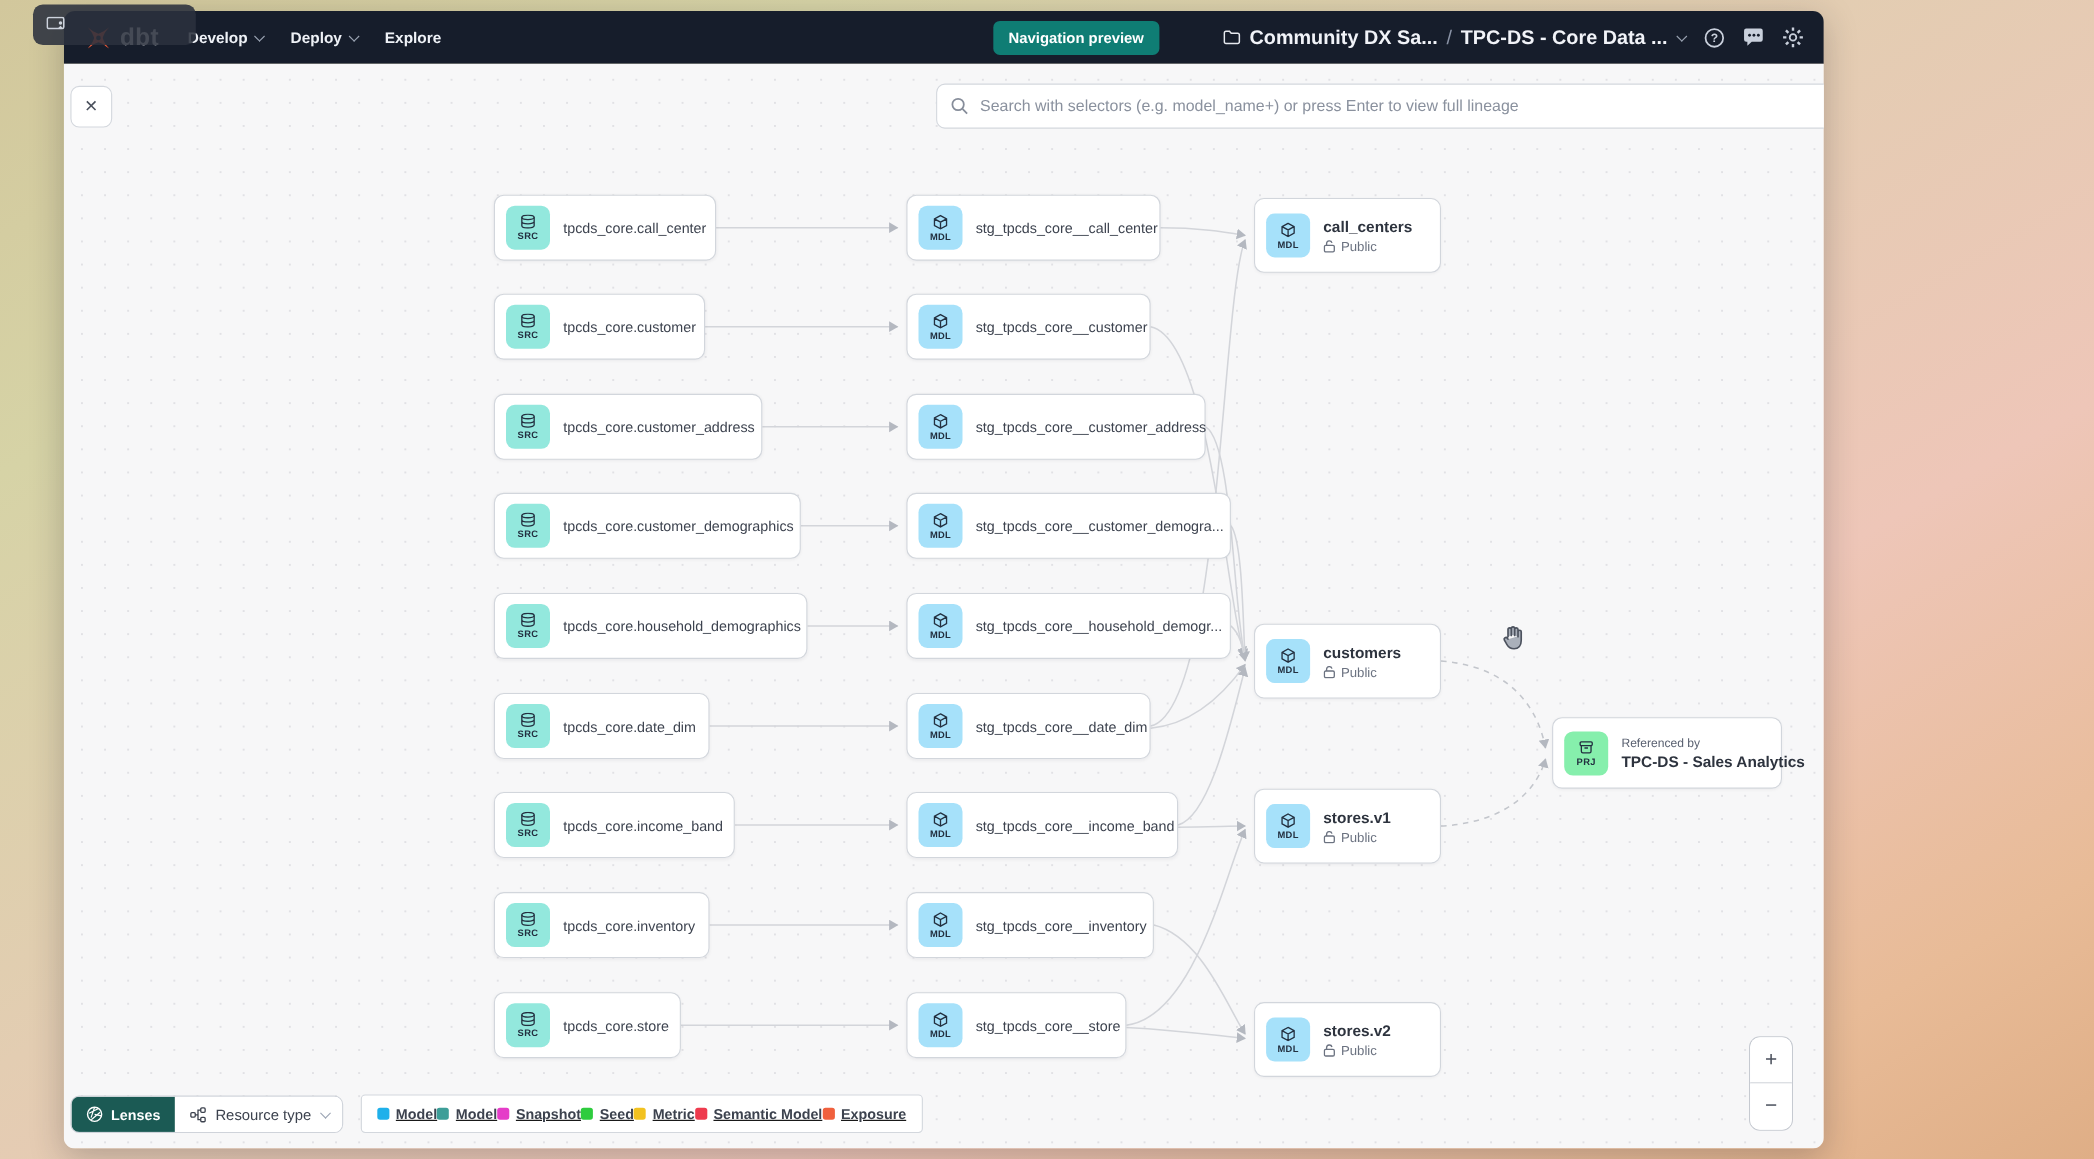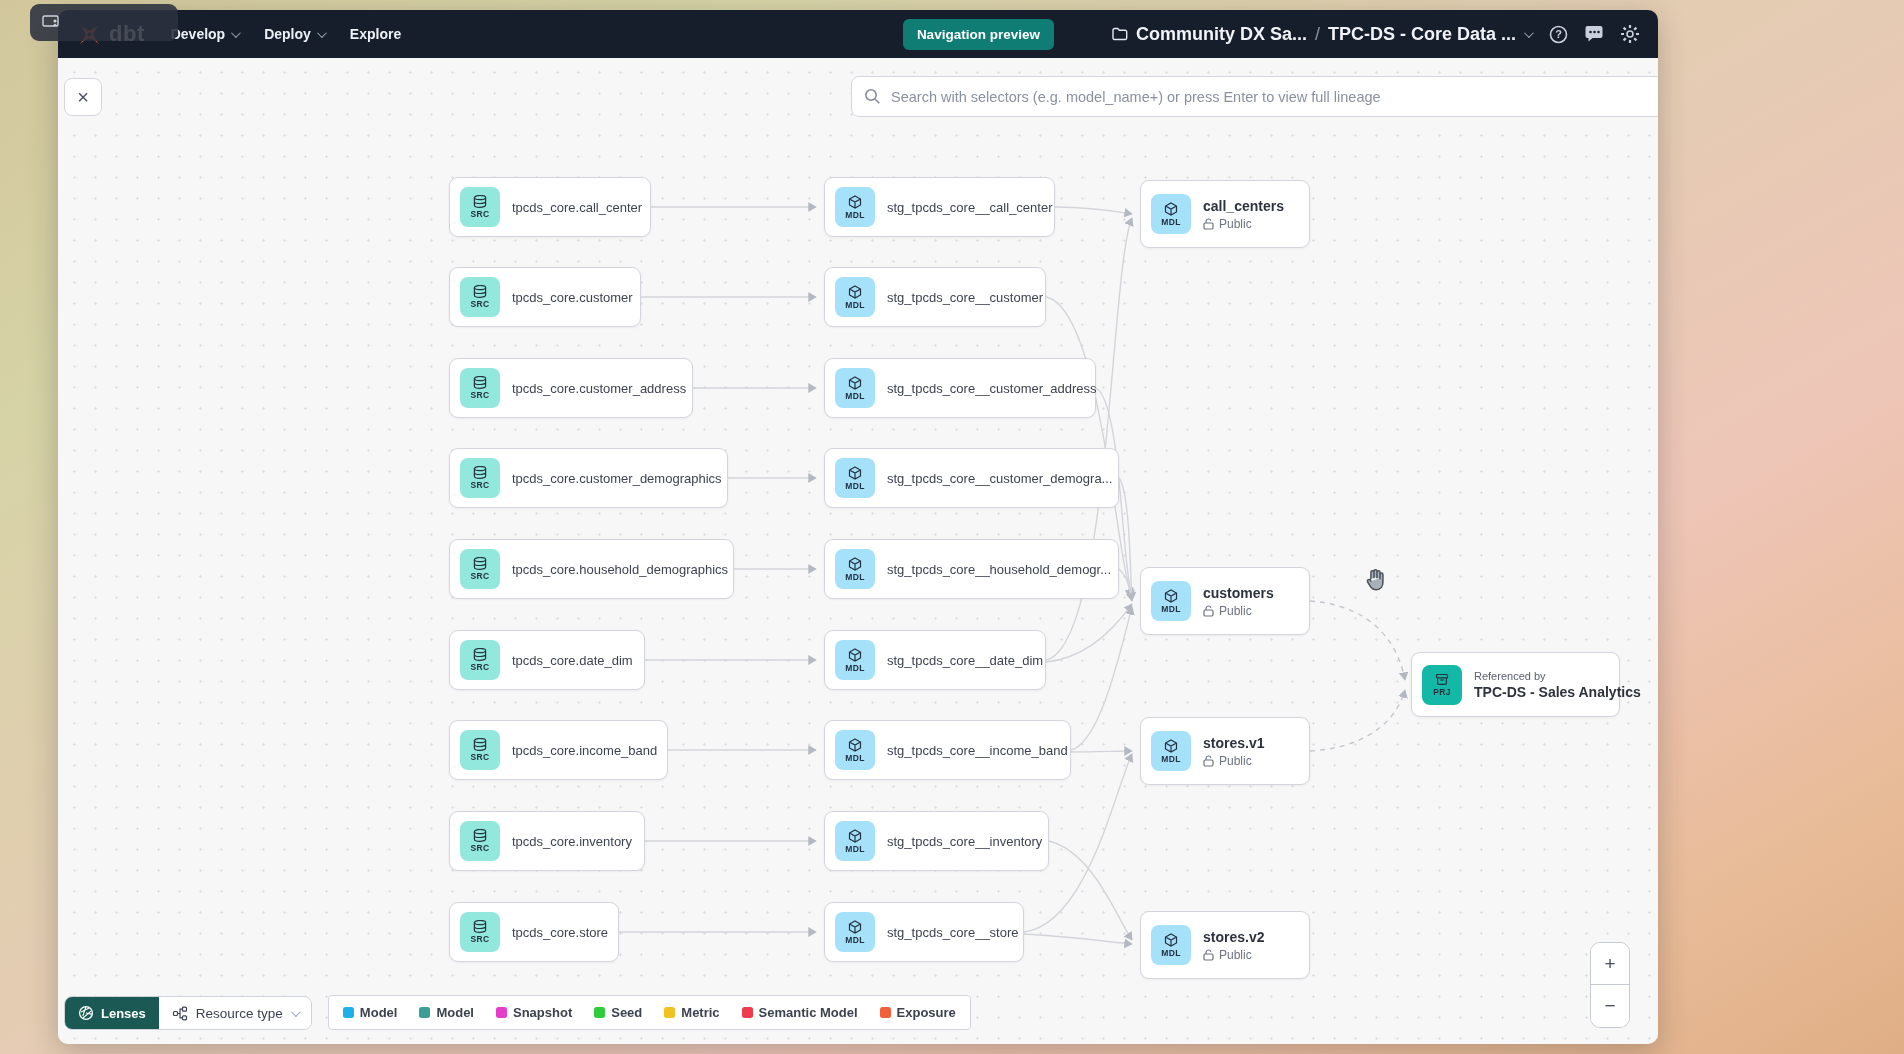--- a/index.html
+++ b/index.html
@@ -41,38 +41,38 @@
   
   .edges{position:absolute;left:0;top:0;width:1846px;height:986px;pointer-events:none;}
   .node{position:absolute;background:#fff;border:1px solid #d2d6dc;border-radius:9px;
     display:flex;align-items:center;gap:12px;padding:0 14px 0 10px;height:60px;
     box-shadow:0 1px 3px rgba(16,24,40,.05);cursor:pointer;white-space:nowrap;}
   .nicon{min-width:40px;width:40px;height:40px;border-radius:8px;display:flex;flex-direction:column;
     align-items:center;justify-content:center;gap:1px;color:#233040;}
   .nicon span{font-size:8.5px;font-weight:700;letter-spacing:.3px;}
   .src-ic{background:#93e8dd;}
   .mdl-ic{background:#a6e1fa;}
-  .prj-ic{background:#14b8a6;}
+  .prj-ic{background:#86efac;}
   .nlabel{font-size:13px;color:#3d434f;}
   .node.pub{height:68px;}
   .pub-col{display:flex;flex-direction:column;gap:3px;}
   .pub-title{font-size:14px;font-weight:600;color:#2d333e;}
   .pub-sub{display:flex;align-items:center;gap:5px;font-size:12px;color:#6b7280;}
   .ref-col{display:flex;flex-direction:column;gap:2px;}
   .ref-top{font-size:11px;color:#596070;}
   .ref-name{font-size:14px;font-weight:600;color:#2d333e;}
   
   .bottombar{position:absolute;left:6px;bottom:14px;display:flex;align-items:flex-end;gap:16px;}
   .lens-group{display:flex;border:1px solid #cfd3da;border-radius:8px;overflow:hidden;background:#fff;}
   .lens-btn{background:#1b5a54;color:#fff;display:flex;align-items:center;gap:7px;
     padding:8px 13px;font-size:13px;font-weight:700;cursor:pointer;}
   .rtype-btn{display:flex;align-items:center;gap:8px;padding:8px 13px;font-size:13.5px;
     color:#3c424e;cursor:pointer;background:#fff;}
-  .legend{display:flex;align-items:center;gap:22px;background:#fff;border:1px solid #d3d7dd;
-    border-radius:4px;padding:9px 14px;}
+  .legend{display:flex;align-items:center;gap:0;background:#fff;border:1px solid #d3d7dd;
+    border-radius:4px;padding:9px 14px;text-decoration:underline;}
   .leg-item{display:flex;align-items:center;gap:6px;font-size:13px;font-weight:600;color:#3c424e;}
   .swatch{width:11px;height:11px;border-radius:2.5px;display:inline-block;}
   .zoomctl{position:absolute;right:28px;bottom:16px;width:40px;background:#fff;
     border:1px solid #c6cad1;border-radius:10px;overflow:hidden;display:flex;flex-direction:column;}
   .zoomctl button{background:#fff;border:none;height:42px;font-size:19px;color:#4a505c;cursor:pointer;}
   .zoomctl button:first-child{border-bottom:1px solid #c6cad1;}
   
   .capture-pill{position:absolute;left:30px;top:4px;width:148px;height:37px;border-radius:9px;
     background:rgba(43,49,62,.88);display:flex;align-items:center;padding-left:12px;z-index:50;}
   .cursor-hand{position:absolute;left:1303px;top:508px;z-index:40;pointer-events:none;}

